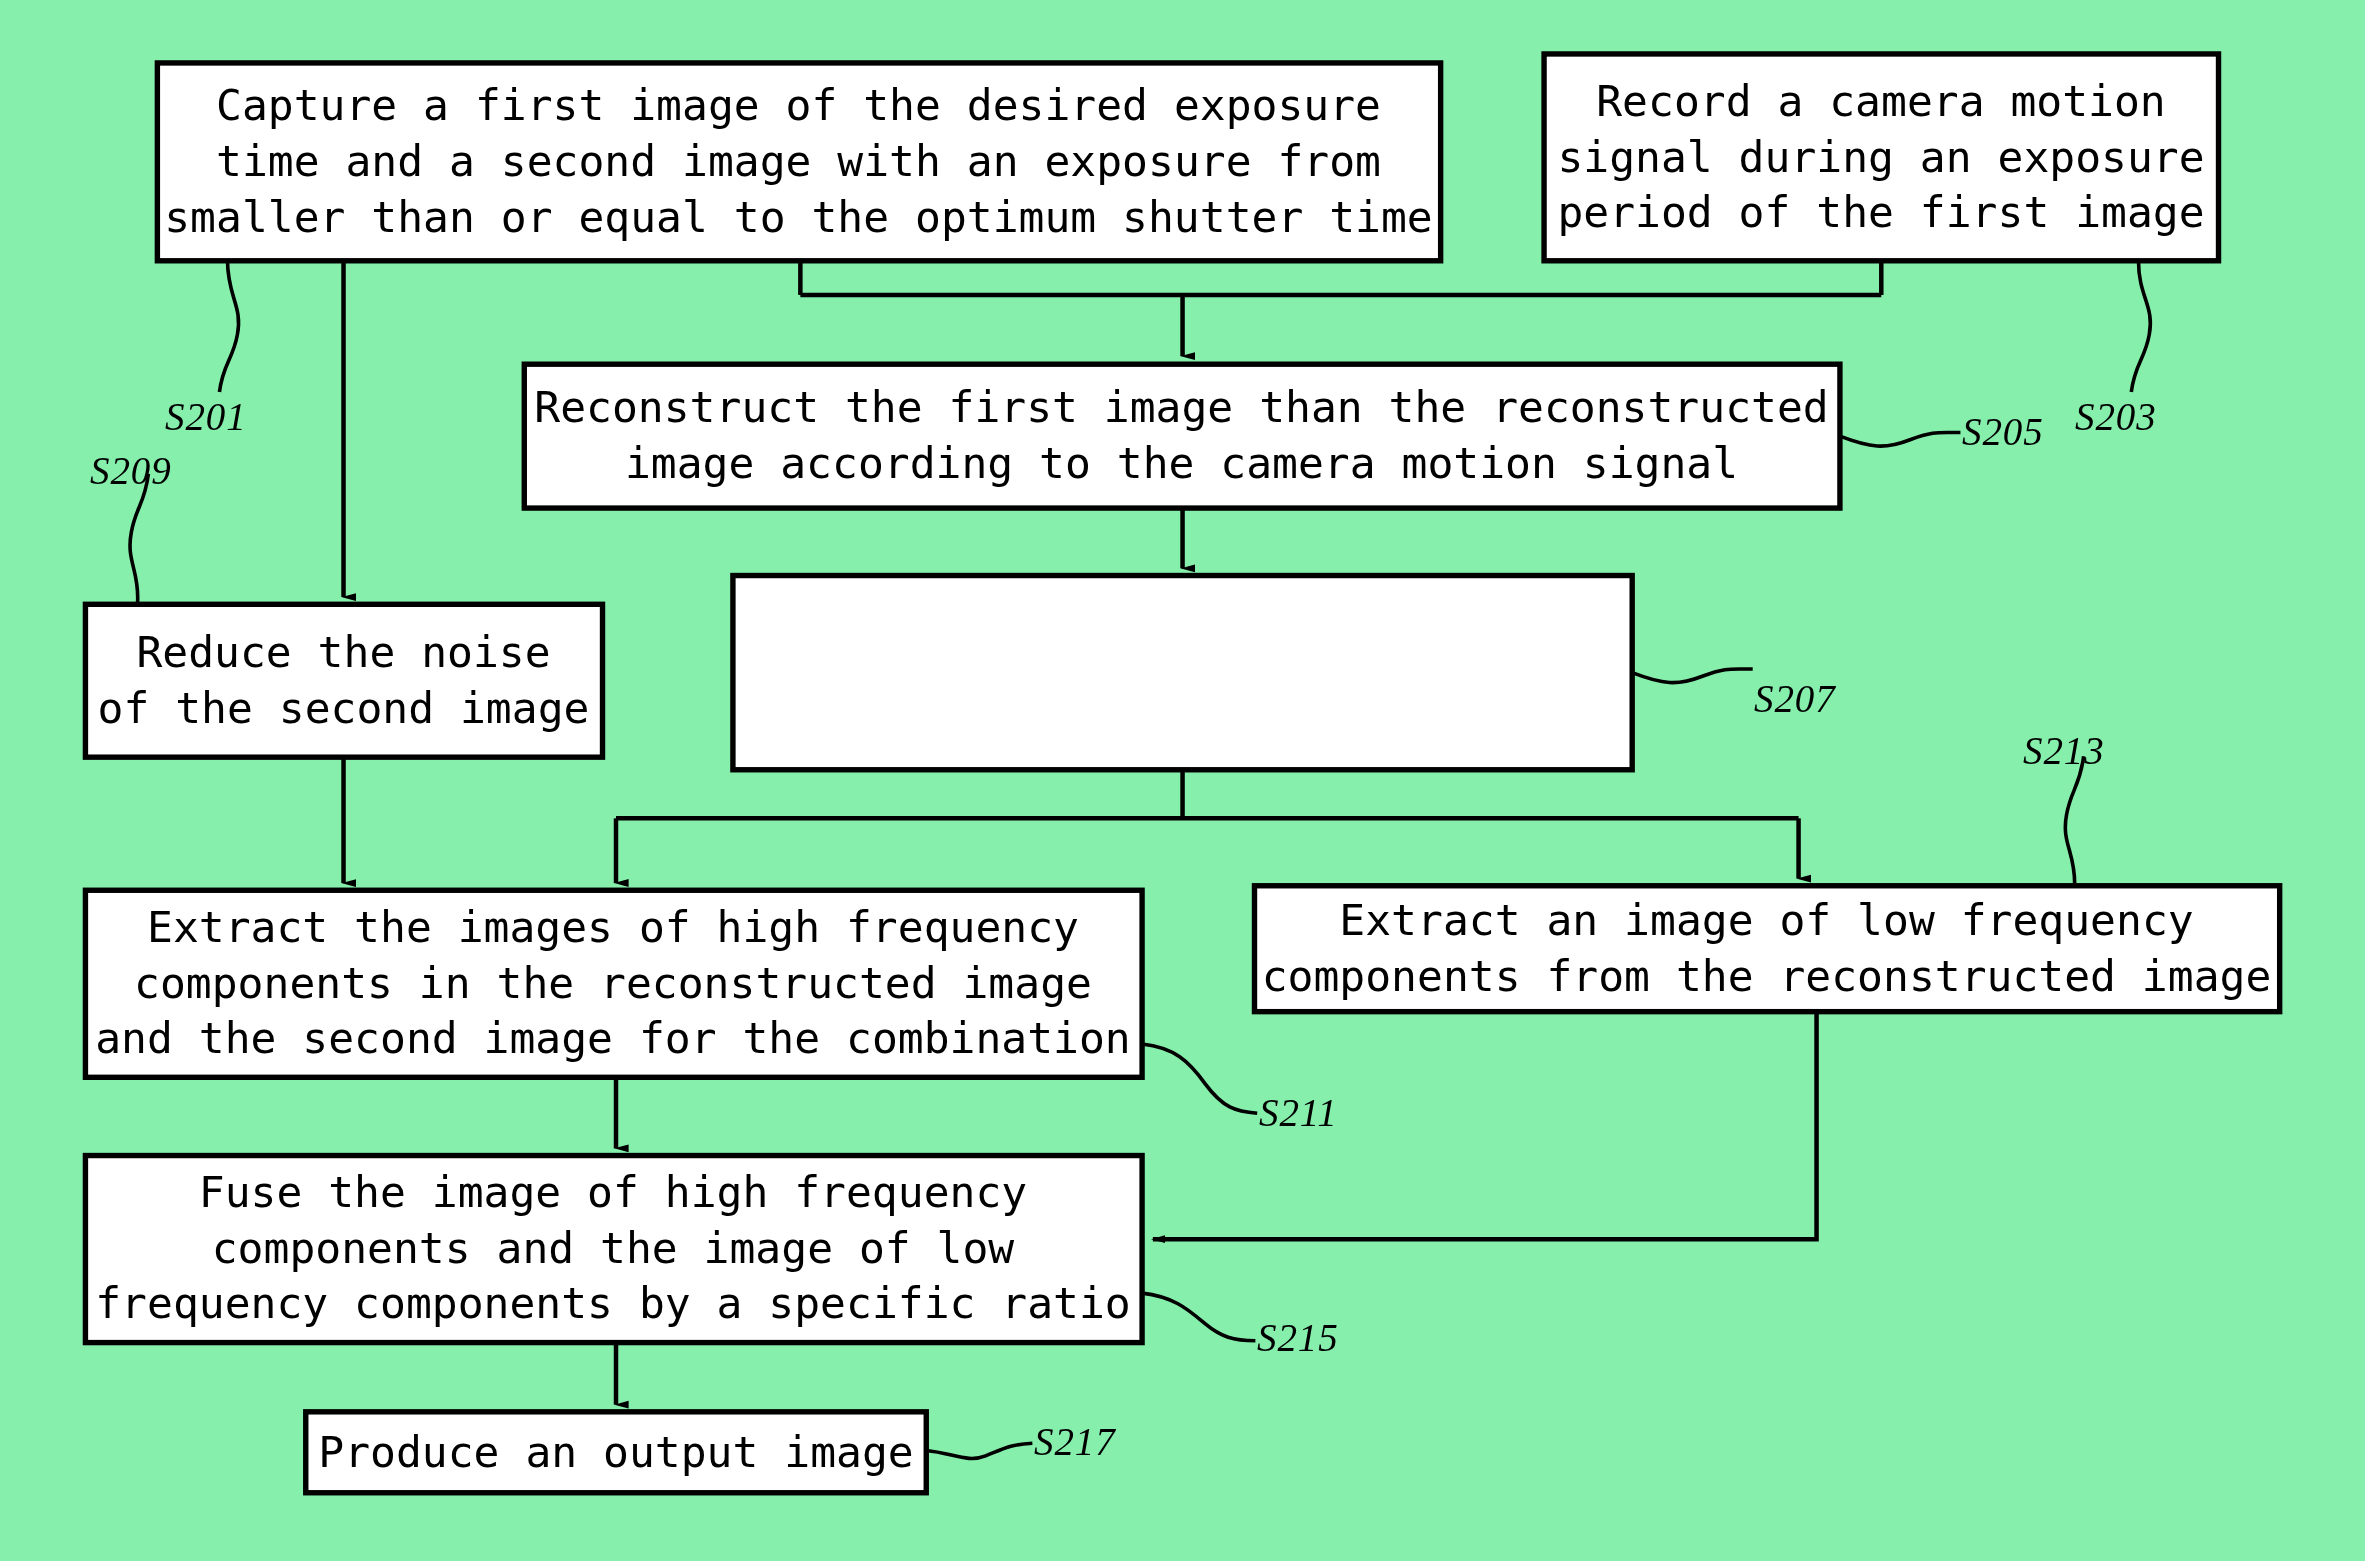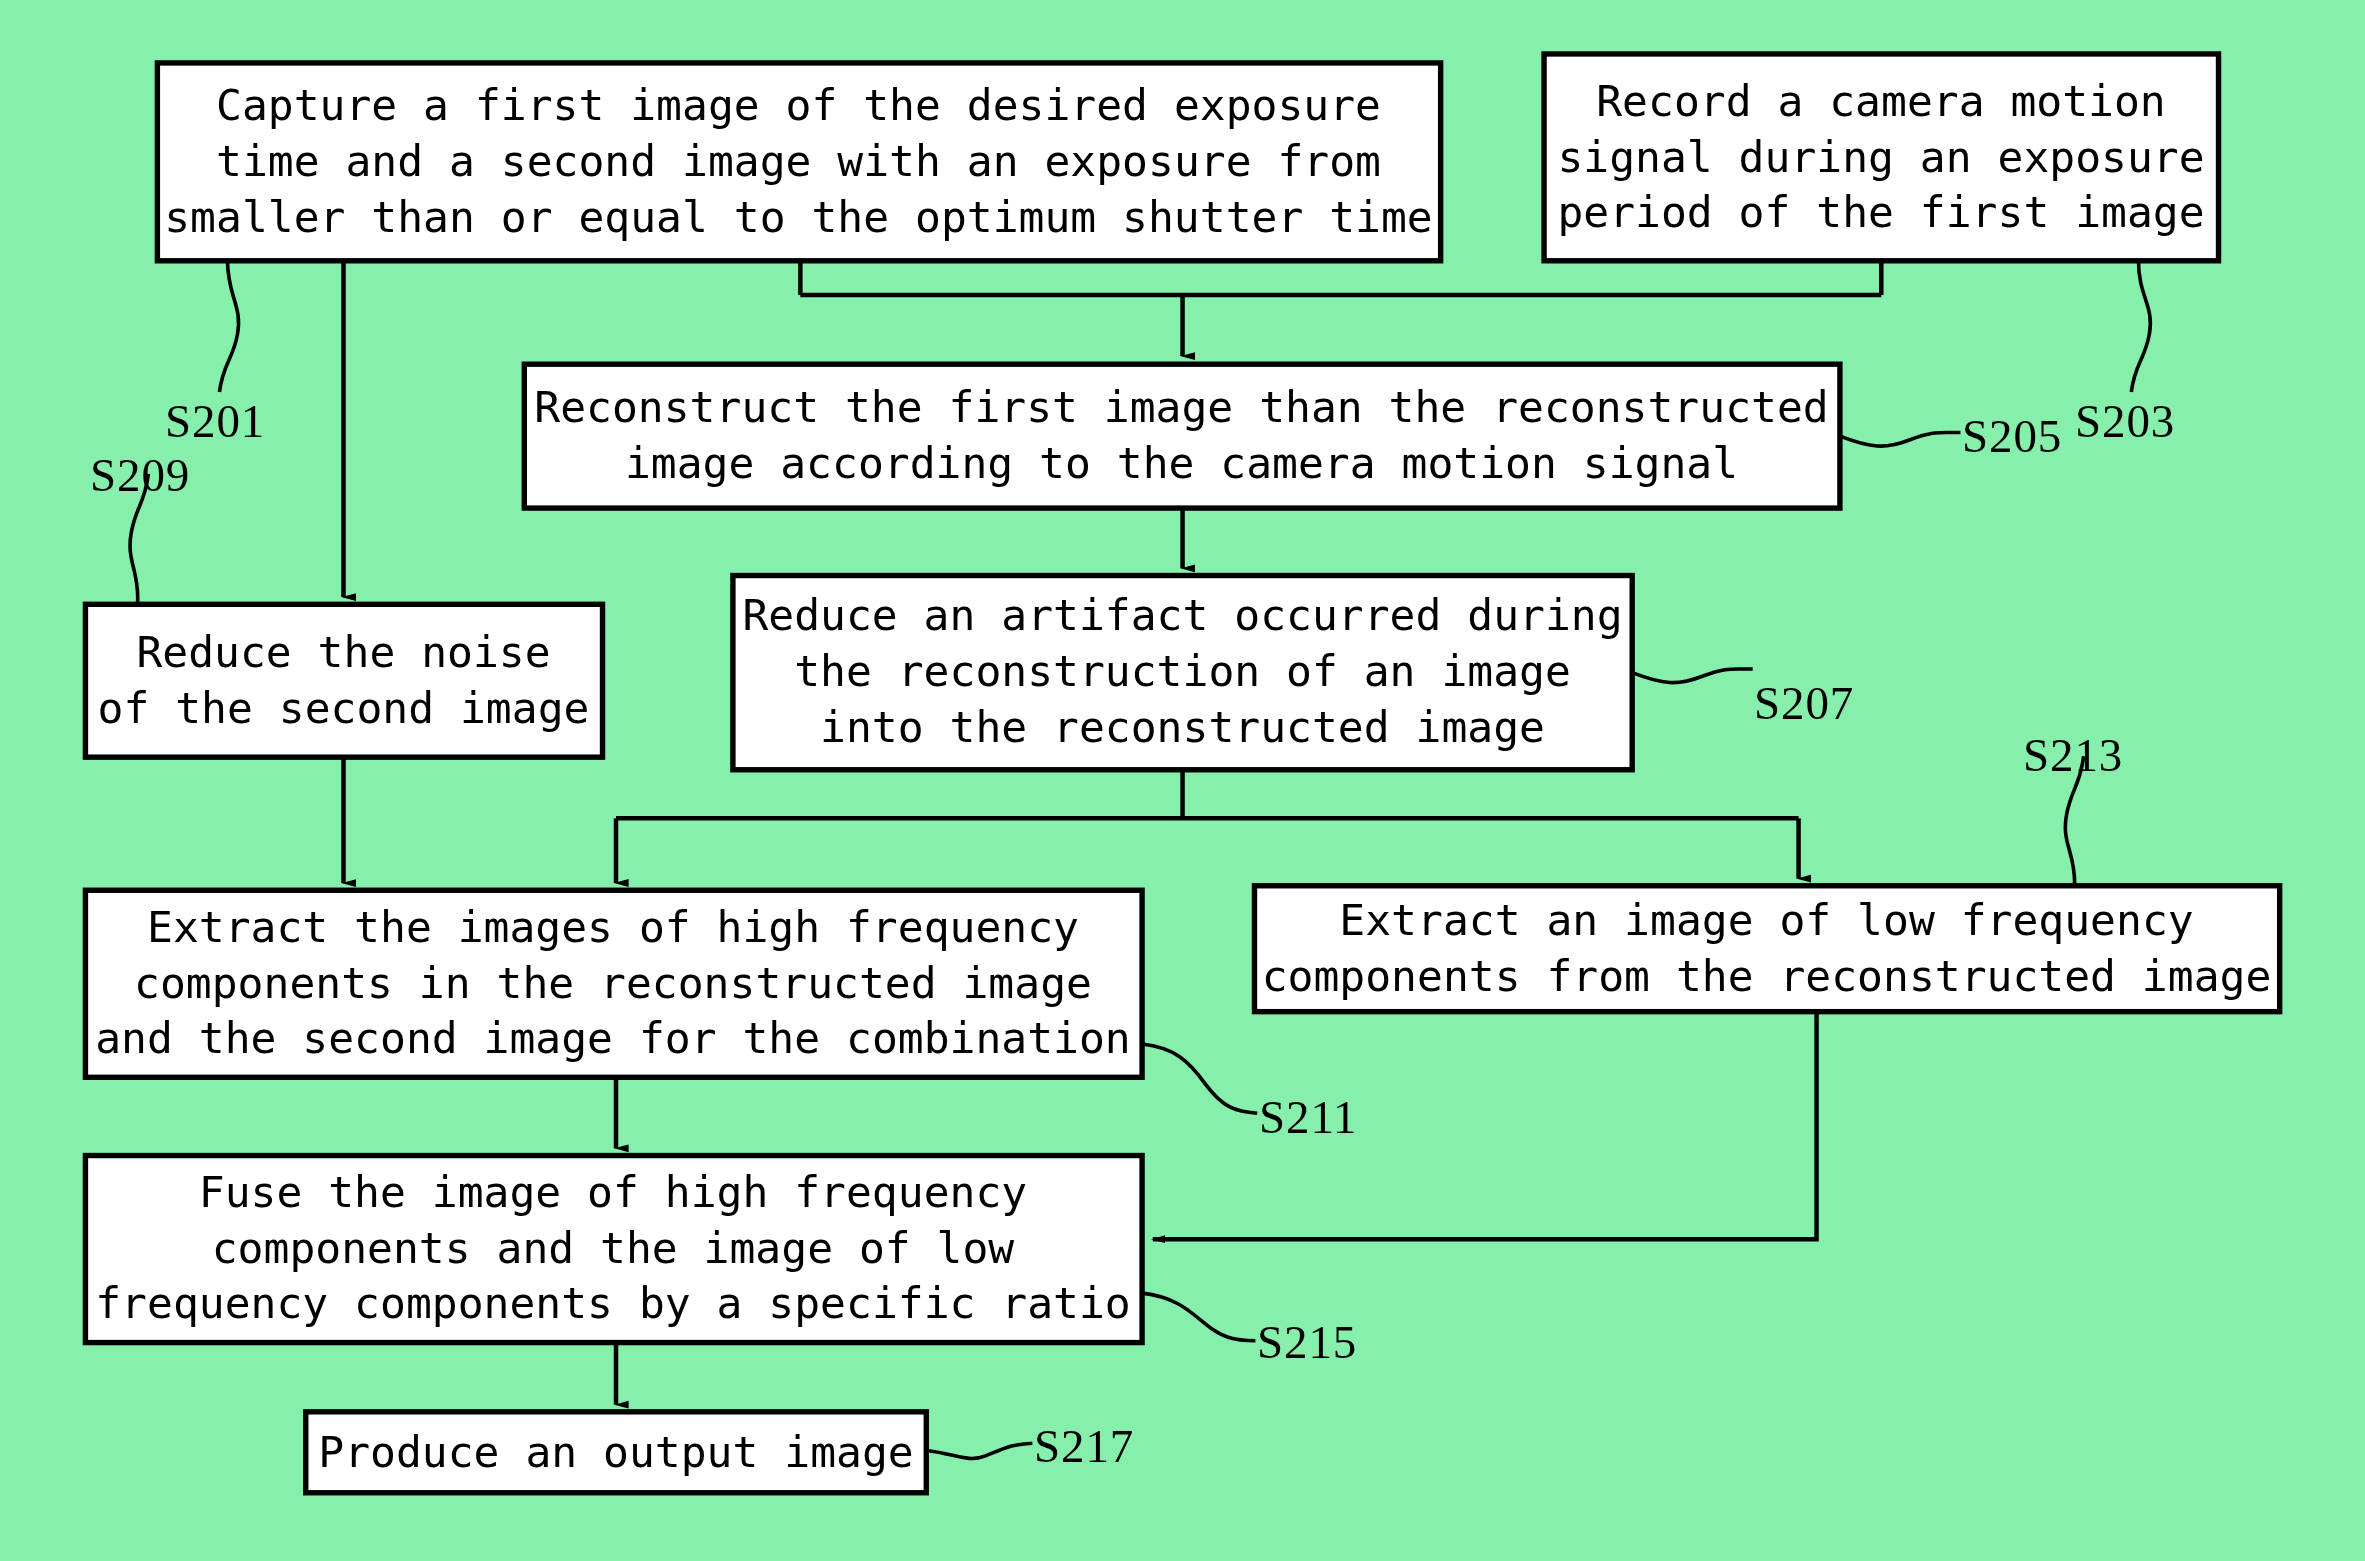--- a/index.html
+++ b/index.html
@@ -55,24 +55,25 @@
     box-sizing: border-box;
     pointer-events: auto;
   }
   .box-text .ln {
     white-space: pre;
     display: block;
   }
   .step-label {
     position: absolute;
     font-family: "Liberation Serif", "DejaVu Serif", serif;
-    font-size: 47px;
+    font-size: 39px;
     color: #000000;
     white-space: pre;
     letter-spacing: 0.9px;
+    font-style: italic;
   }
 </style>
 </head>
 <body>
 
 <div id="flowchart-root">
 
   <svg class="layer" viewBox="0 0 2631 1737" preserveAspectRatio="none">
     <defs>
       <marker id="arrowhead" markerWidth="12" markerHeight="16" refX="5" refY="14" orient="auto" markerUnits="userSpaceOnUse">
@@ -149,25 +150,20 @@
     <span class="ln">Record a camera motion</span>
     <span class="ln">signal during an exposure</span>
     <span class="ln">period of the first image</span>
   </div>
 
   <div class="box-text" style="left:524px; top:364px; width:1315px; height:144px; font-size:43px;">
     <span class="ln">Reconstruct the first image than the reconstructed</span>
     <span class="ln">image according to the camera motion signal</span>
   </div>
 
-  <div class="box-text" style="left:733px; top:575px; width:899px; height:194px; font-size:43px;">
-    <span class="ln">Reduce an artifact occurred during</span>
-    <span class="ln">the reconstruction of an image</span>
-    <span class="ln">into the reconstructed image</span>
-  </div>
 
   <div class="box-text" style="left:85px; top:604px; width:517px; height:153px; font-size:43px;">
     <span class="ln">Reduce the noise</span>
     <span class="ln">of the second image</span>
   </div>
 
   <div class="box-text" style="left:85px; top:890px; width:1056px; height:187px; font-size:43px;">
     <span class="ln">Extract the images of high frequency</span>
     <span class="ln">components in the reconstructed image</span>
     <span class="ln">and the second image for the combination</span>

